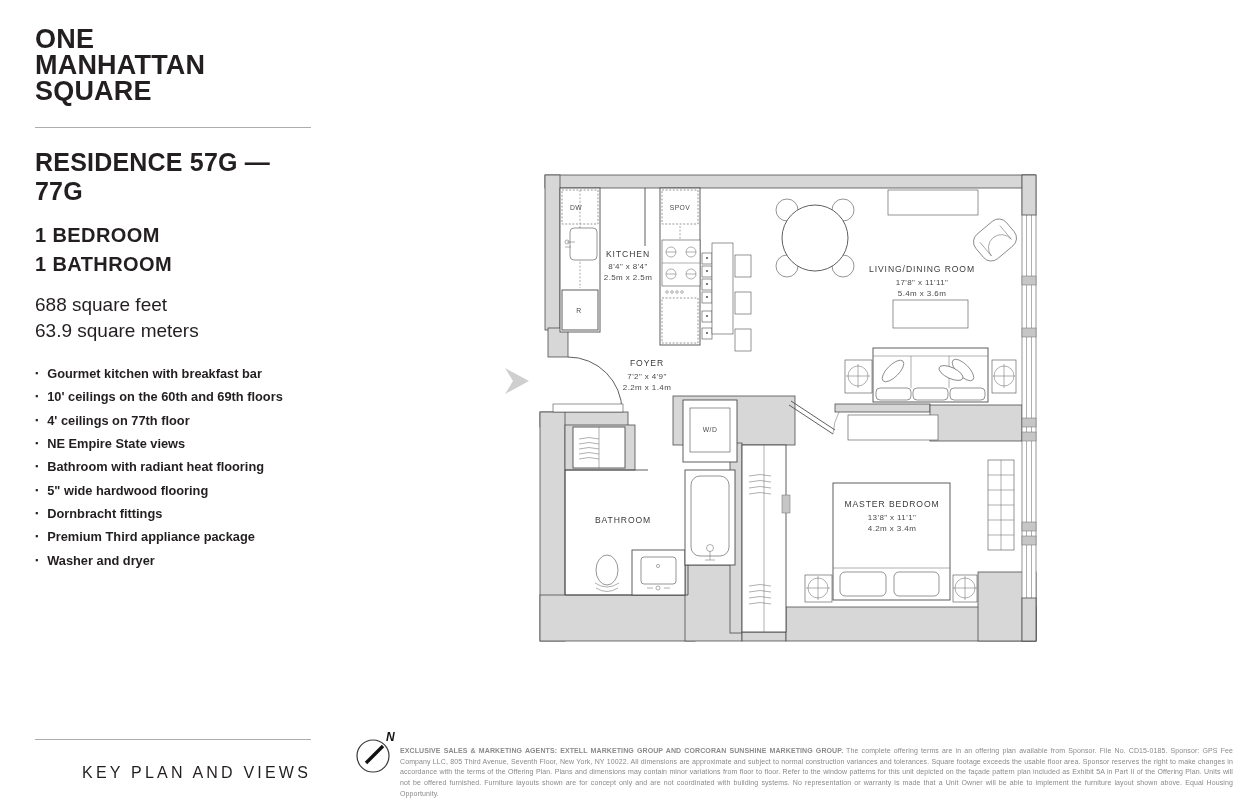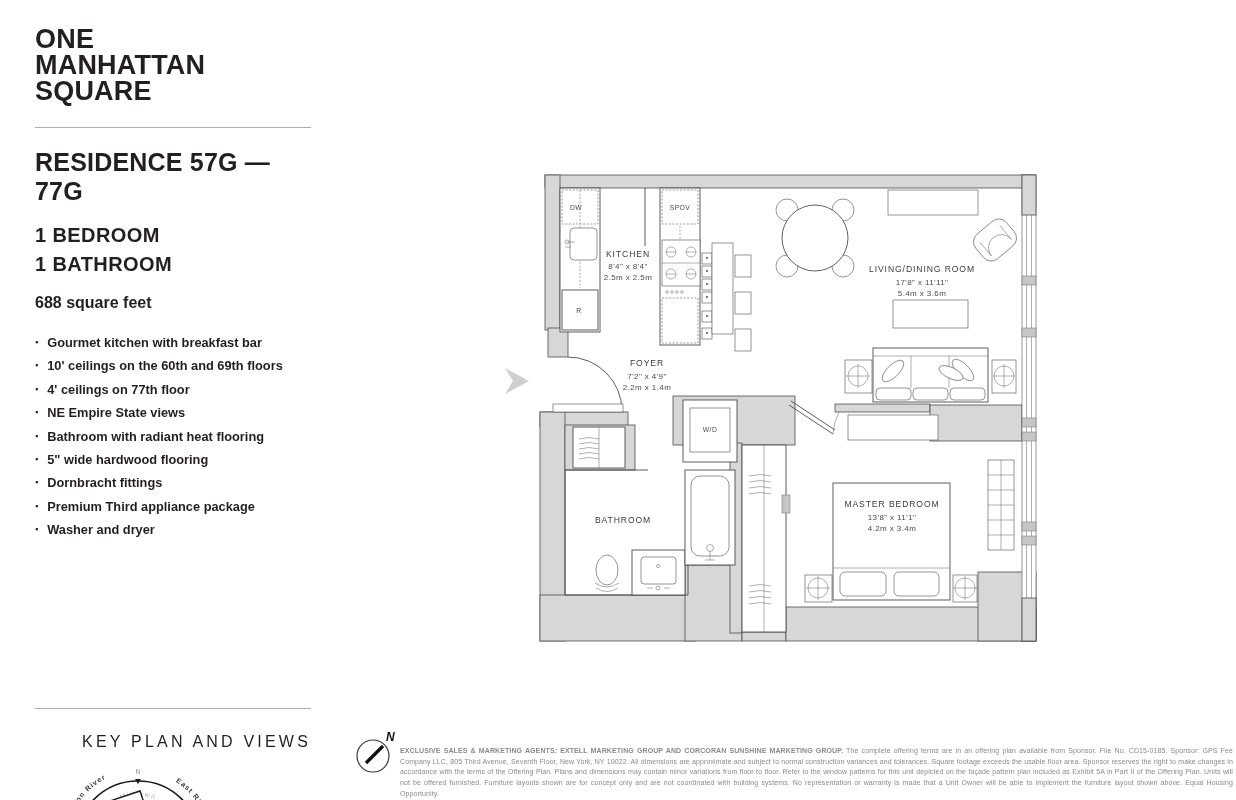--- a/index.html
+++ b/index.html
@@ -9,21 +9,21 @@
   html,body{width:1236px;height:800px;background:#fff;overflow:hidden;
     font-family:"Liberation Sans",sans-serif;color:var(--text);}
   .page{position:relative;width:1236px;height:800px;background:#fff;}
 
   
   .sidebar{position:absolute;left:35px;top:26px;width:276px;}
   .logo{font-weight:800;font-size:27px;line-height:.97;letter-spacing:.2px;}
   .rule{border:0;border-top:1px solid #adadad;margin-top:22px;}
   .res-title{margin-top:20px;font-size:25px;font-weight:800;letter-spacing:.2px;}
   .bedbath{margin-top:15px;font-size:20px;font-weight:600;letter-spacing:.4px;line-height:1.45;}
-  .area{margin-top:13px;font-size:16px;font-weight:700;line-height:1.4;}
+  .area{margin-top:13px;font-size:19px;font-weight:400;line-height:1.4;}
   .features{margin-top:17px;list-style:none;}
   .features li{font-size:12.8px;font-weight:600;line-height:1.82;display:flex;}
   .features li .bullet{font-size:9px;margin-right:9px;line-height:2.6;}
   .rule2{border:0;border-top:1px solid #adadad;margin-top:167px;}
   .keyplan-heading{margin-top:24px;font-size:16px;font-weight:400;letter-spacing:3.2px;text-align:right;}
   .keyplan-svg{display:block;margin:6px 0 0 8px;}
 
   
   .kp-circle{fill:none;stroke:#1a1a1a;stroke-width:1.6}
   .kp-compass{font-size:6.5px;fill:#8a8a8a;letter-spacing:.5px}
@@ -71,20 +71,21 @@
       <div>SQUARE</div>
     </div>
     <hr class="rule">
     <div class="res-title">RESIDENCE 57G — 77G</div>
     <div class="bedbath">
       <div>1 BEDROOM</div>
       <div>1 BATHROOM</div>
     </div>
     <div class="area">
       <div>688 square feet</div>
+      <div>63.9 square meters</div>
     </div>
     <ul class="features" id="features-list">
         <li>
           <span class="bullet">▪</span>
           <span>Gourmet kitchen with breakfast bar</span>
         </li>
         <li>
           <span class="bullet">▪</span>
           <span>10' ceilings on the 60th and 69th floors</span>
         </li>

